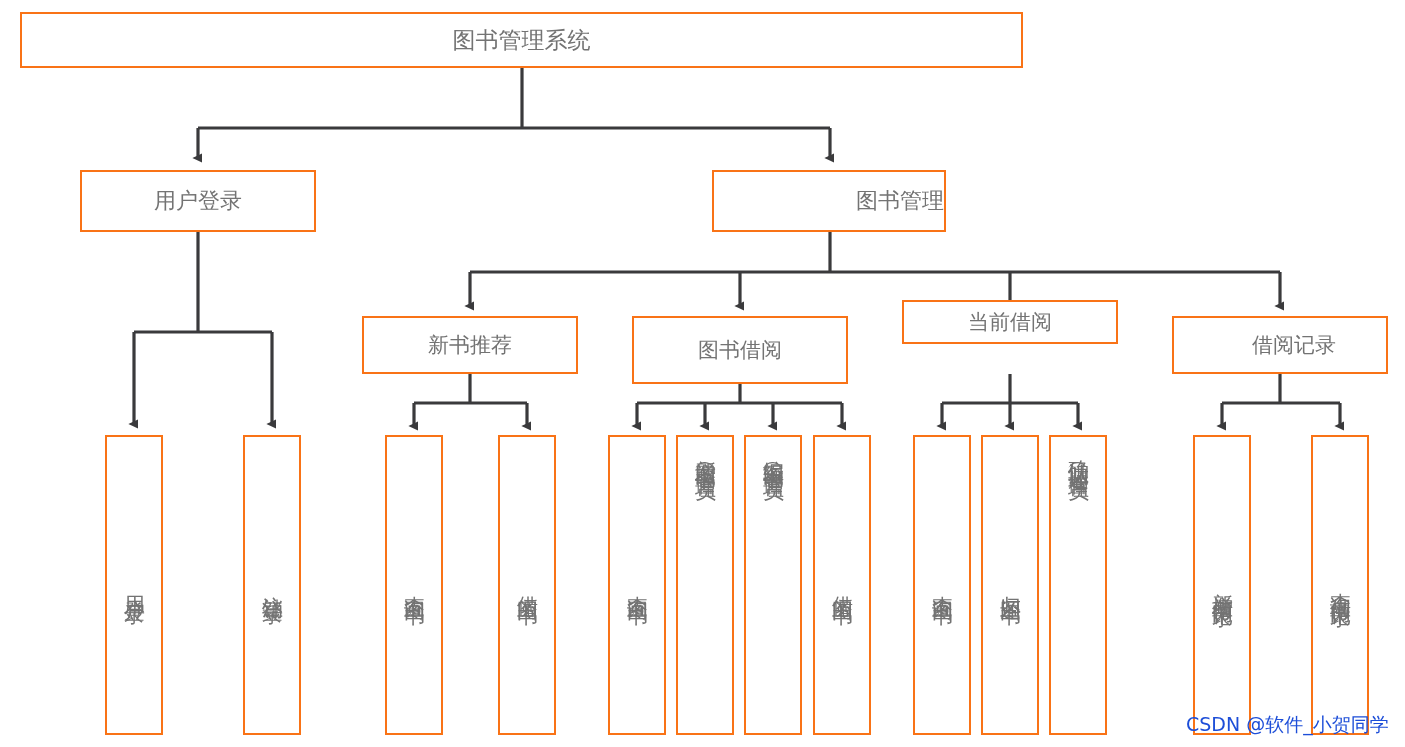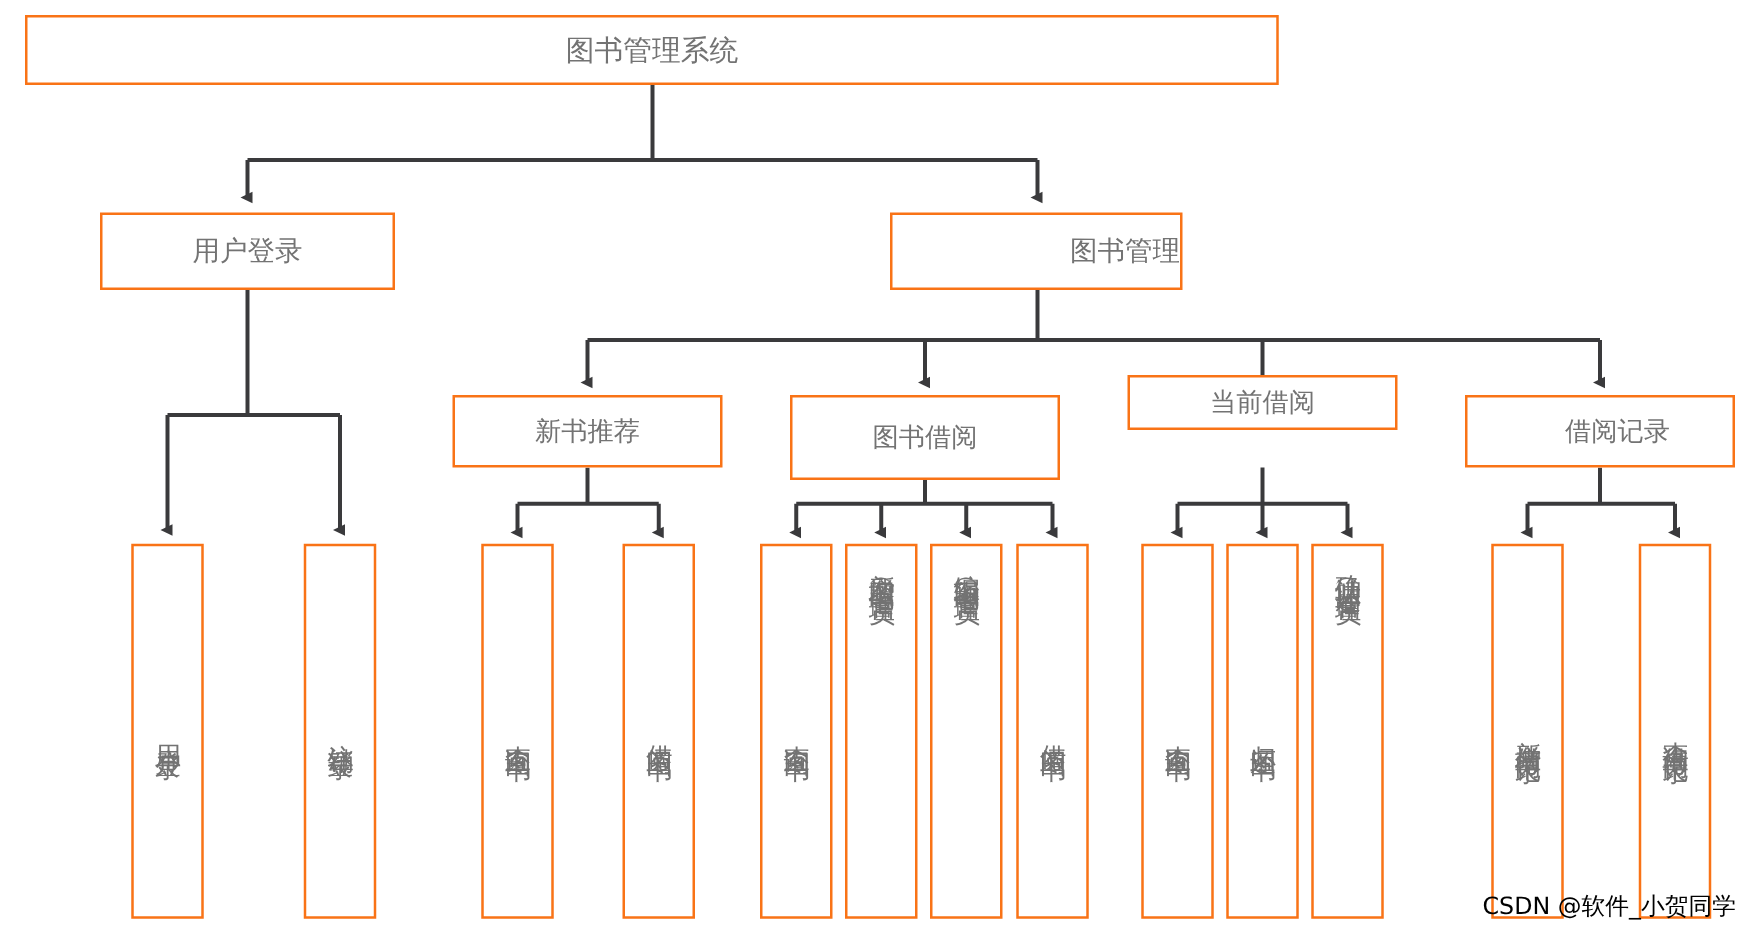--- a/index.html
+++ b/index.html
@@ -69,21 +69,21 @@
   }
   .leafinner.top {
     align-items: flex-start;
     padding-top: 6px;
   }
   .watermark {
     position: absolute;
     left: 1186px;
     top: 712px;
     font-size: 19px;
-    color: #000000;
+    color: #1d4ed8;
     white-space: nowrap;
     z-index: 5;
     font-family: "DejaVu Sans", "Liberation Sans", sans-serif;
   }
 </style>
 </head>
 <body>
 
 <div id="canvas">
 

